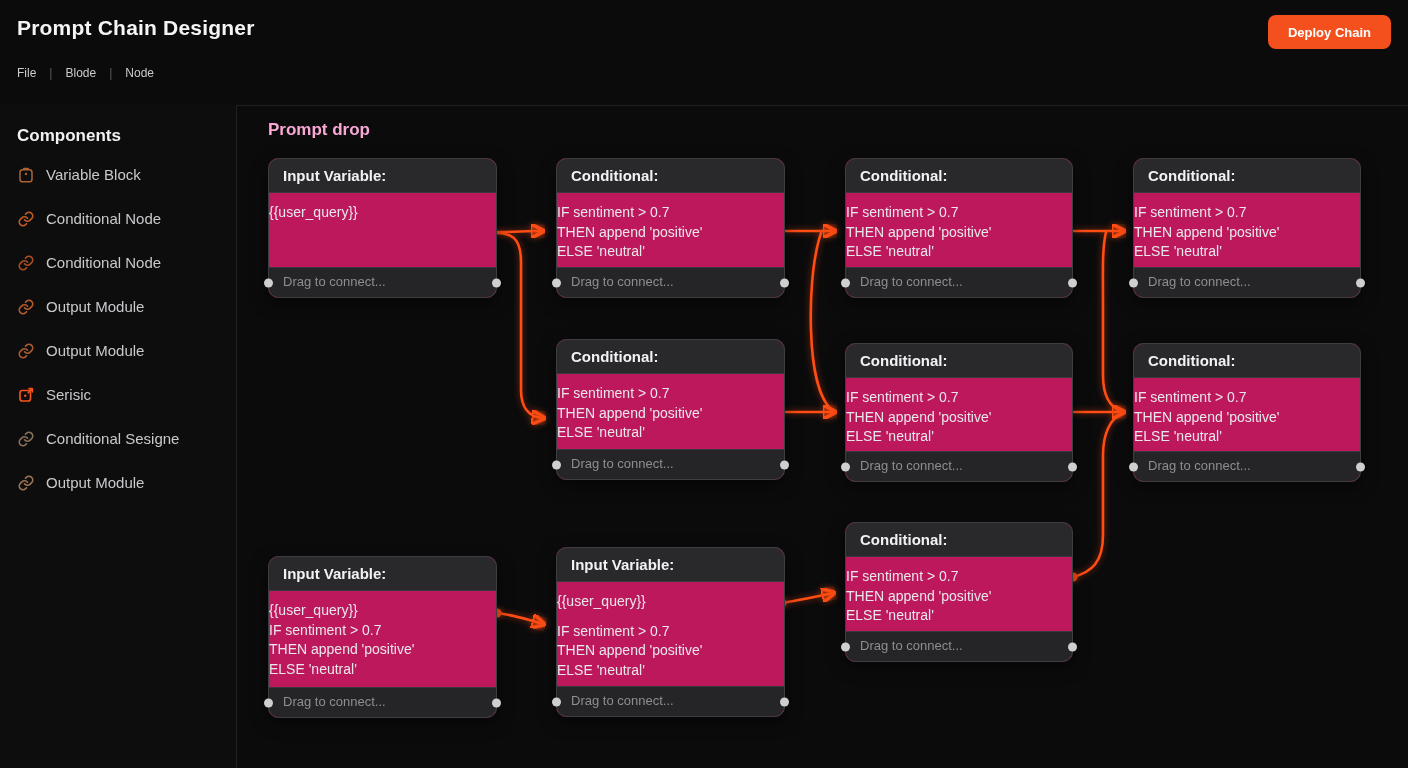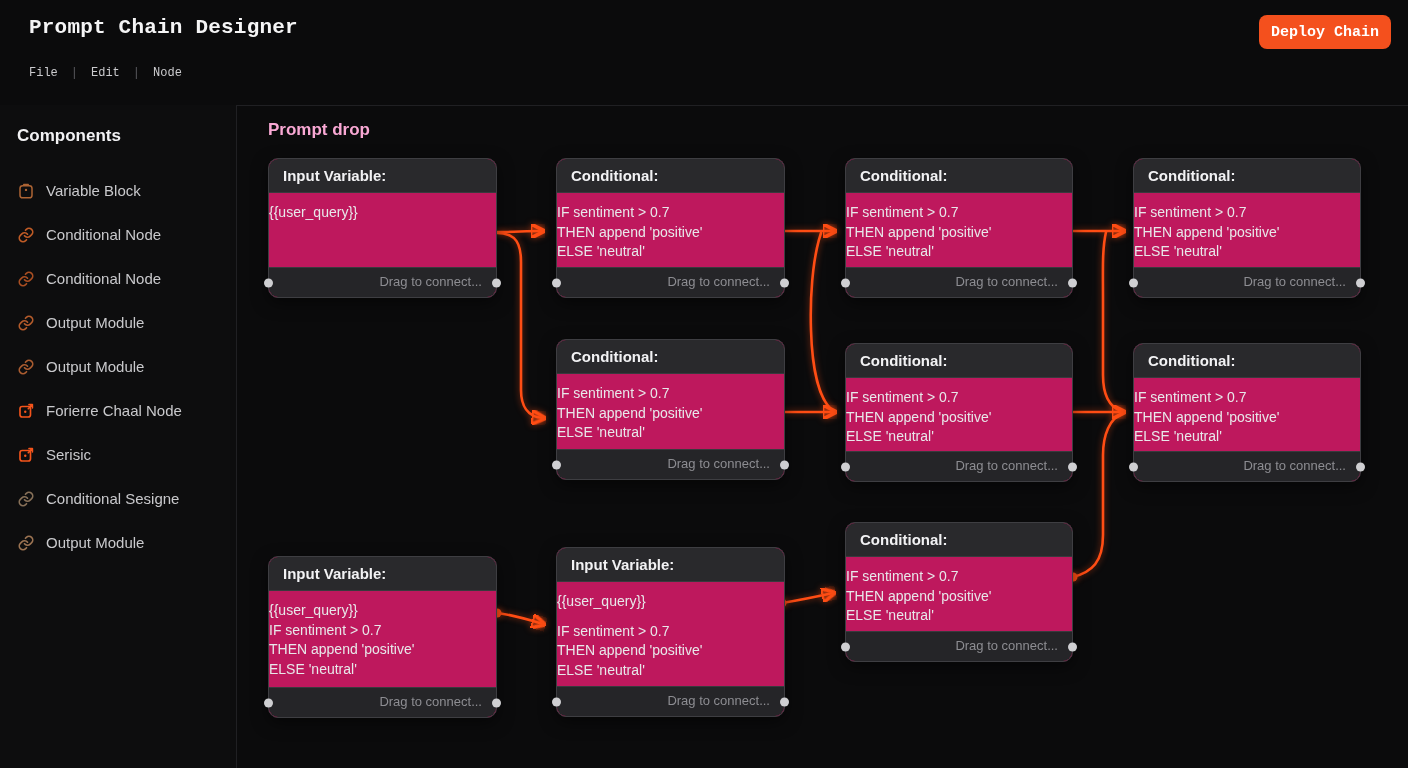--- a/index.html
+++ b/index.html
@@ -4,38 +4,38 @@
 <style>
   html,body { margin:0; padding:0; }
   body {
     width:1408px; height:768px; overflow:hidden; position:relative;
     background:#0b0b0c; color:#ededee;
     font-family:"Liberation Sans", sans-serif;
   }
   .app { position:absolute; inset:0; }
 
   
-  .hdr { position:absolute; top:0; left:12px; right:0; height:105px; border-bottom:1px solid #202023;font-family:Liberation Mono, monospace; }
+  .hdr { position:absolute; top:0; left:0; right:0; height:105px; border-bottom:1px solid #202023; }
   .hdr-title { position:absolute; left:17px; top:16px; font-size:21px; font-weight:700; letter-spacing:.2px; color:#f5f5f6; }
   .menu { position:absolute; left:17px; top:66px; font-size:12px; color:#cbcbce; display:flex; gap:13px; align-items:center; }
   .menu .m-item { cursor:default; }
   .menu .sep { color:#59595d; }
   .deploy {
-    position:absolute; right:17px; top:15px; height:34px; padding:0 12px;
+    position:absolute; right:17px; top:15px; height:34px; padding:0 20px;
     background:#f4501d; color:#fff; border:none; border-radius:8px;
-    font-size:15px; font-weight:700; font-family:inherit; cursor:pointer;
+    font-size:13px; font-weight:700; font-family:inherit; cursor:pointer;
   }
 
   
   .sidebar {
     position:absolute; top:105px; left:0; width:237px; bottom:0;
     box-sizing:border-box; border-right:1px solid #202023; background:#0d0d0e;
     padding:21px 17px 0;
   }
-  .side-heading { font-size:17px; font-weight:700; color:#f1f1f3; margin-bottom:36px; }
+  .side-heading { font-size:17px; font-weight:700; color:#f1f1f3; margin-bottom:20px; }
   .side-item { display:flex; align-items:flex-start; gap:11px; height:24px; margin-bottom:20px; font-size:15px; color:#c9c9cc; cursor:default; }
   .side-item .icon { width:18px; height:18px; display:inline-flex; flex:none; }
   .side-item .icon svg { width:18px; height:18px; }
 
   
   .canvas { position:absolute; top:105px; left:237px; right:0; bottom:0; }
   .canvas-title { position:absolute; left:31px; top:15px; font-size:17px; font-weight:700; color:#f9a8d4; }
 
   .wires { position:absolute; inset:0; width:100%; height:100%; pointer-events:none; }
   .wires path { fill:none; stroke:#ff4d14; stroke-width:2.6; stroke-linecap:round; filter:drop-shadow(0 0 3px rgba(255,77,20,.55)); }
@@ -44,35 +44,35 @@
   .node {
     position:absolute; display:flex; flex-direction:column; box-sizing:border-box;
     background:#be185d; border:1px solid #3e3e42; border-radius:10px;
     box-shadow:0 5px 16px rgba(0,0,0,.5);
   }
   .nh { background:#29292c; padding:8px 14px; font-size:15px; font-weight:700; color:#f2f2f4;
         border-bottom:1px solid #39393d; border-radius:9px 9px 0 0; }
   .nb { flex:1; padding:10px 0; font-size:14px; line-height:19.5px; color:#e8e8ea; overflow:hidden; }
   .nb .gap { margin-top:10px; }
   .nf { position:relative; background:#252528; border-top:1px solid #39393d; border-radius:0 0 9px 9px;
-        padding:6px 14px 8px; font-size:13px; color:#8d8d92;text-align:right; }
+        padding:6px 14px 8px; font-size:13px; color:#8d8d92; }
   .dot { position:absolute; width:9px; height:9px; border-radius:50%; background:#cfcfd2; top:50%; transform:translateY(-50%); }
   .dl { left:-5px; } .dr { right:-5px; }
 </style>
 </head>
 <body>
 
 <div class="app">
 
   <header class="hdr">
     <div class="hdr-title">Prompt Chain Designer</div>
     <nav class="menu">
       <span class="m-item">File</span>
       <span class="sep">|</span>
-      <span class="m-item">Edit</span>
+      <span class="m-item">Blode</span>
       <span class="sep">|</span>
       <span class="m-item">Node</span>
     </nav>
     <button class="deploy">Deploy Chain</button>
   </header>
 
   <aside class="sidebar">
     <div class="side-heading">Components</div>
 
     <div class="side-item">
@@ -120,30 +120,20 @@
     <div class="side-item">
       <span class="icon" style="color:#aa5c30">
         <svg viewBox="0 0 24 24" fill="none" stroke="currentColor" stroke-width="2.2" stroke-linecap="round" stroke-linejoin="round">
             <path d="M10 13a5 5 0 0 0 7.54.54l2-2a5 5 0 0 0-7.07-7.07l-1.2 1.2"></path>
             <path d="M14 11a5 5 0 0 0-7.54-.54l-2 2a5 5 0 0 0 7.07 7.07l1.2-1.2"></path>
           </svg>
       </span>
       <span>Output Module</span>
     </div>
 
-    <div class="side-item">
-      <span class="icon" style="color:#f4541b">
-        <svg viewBox="0 0 24 24" fill="none" stroke="currentColor" stroke-width="2.2" stroke-linecap="round" stroke-linejoin="round">
-            <rect x="4" y="6" width="14" height="14" rx="3"></rect>
-            <path d="M15 9l5.5-5.5M20.5 8V3.5H16"></path>
-            <circle cx="11" cy="13" r="1.6" fill="currentColor" stroke="none"></circle>
-          </svg>
-      </span>
-      <span>Forierre Chaal Node</span>
-    </div>
 
     <div class="side-item">
       <span class="icon" style="color:#f4541b">
         <svg viewBox="0 0 24 24" fill="none" stroke="currentColor" stroke-width="2.2" stroke-linecap="round" stroke-linejoin="round">
             <rect x="4" y="6" width="14" height="14" rx="3"></rect>
             <path d="M15 9l5.5-5.5M20.5 8V3.5H16"></path>
             <circle cx="11" cy="13" r="1.6" fill="currentColor" stroke="none"></circle>
           </svg>
       </span>
       <span>Serisic</span>

